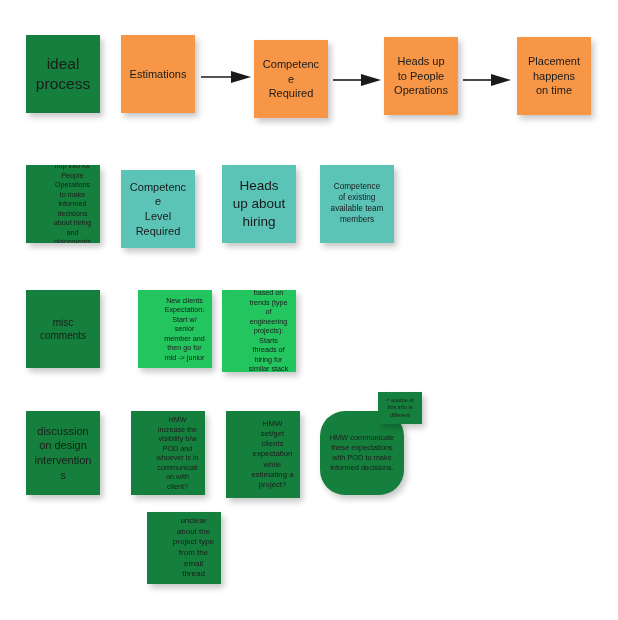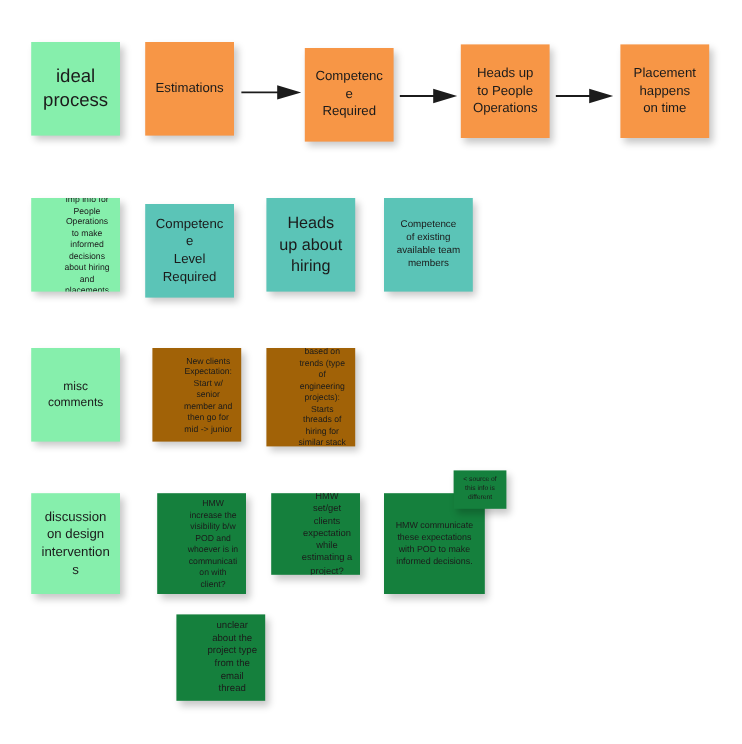--- a/index.html
+++ b/index.html
@@ -40,24 +40,24 @@
     white-space: pre-line;
   }
   
   .sz-lg { width: 74px; height: 78px; font-size: 15.5px; }
   .sz-md { width: 74px; height: 78px; font-size: 11px; }
   .sz-sm { width: 74px; height: 78px; font-size: 7.2px; padding-left: 25px; }
   .sz-wide { width: 84px; height: 84px; font-size: 7.4px; }
   .sz-tiny { width: 44px; height: 32px; font-size: 5.6px; }
 
   
-  .c-yellow { background: #86efac; }
+  .c-yellow { background: #15803d; }
   .c-orange { background: #f79646; }
   .c-teal   { background: #5bc4b7; }
-  .c-pink   { background: #a16207; }
+  .c-pink   { background: #22c55e; }
   .c-blue   { background: #15803d; }
 
   .arrow {
     position: absolute;
     height: 14px;
   }
   .arrow svg { display: block; }
 </style>
 </head>
 <body>
@@ -130,42 +130,42 @@
     <span class="txt">Competence
 of existing
 available team
 members</span>
   </div>
 
   <div class="note sz-lg c-yellow" style="left:26px; top:290px; font-size:10px;">
     <span class="txt">misc comments</span>
   </div>
 
-  <div class="note sz-sm c-pink" style="left:127px; top:290px;">
+  <div class="note sz-sm c-pink" style="left:138px; top:290px;">
     <span class="txt">New clients Expectation: Start w/ senior member and then go for mid -&gt; junior</span>
   </div>
 
   <div class="note sz-sm c-pink" style="left:222px; top:290px; height:82px;">
     <span class="txt">based on trends (type of engineering projects):
 Starts threads of hiring for similar stack</span>
   </div>
 
   <div class="note sz-lg c-yellow" style="left:26px; top:411px; font-size:11px; height:84px;">
     <span class="txt">discussion on design interventions</span>
   </div>
 
   <div class="note sz-sm c-blue" style="left:131px; top:411px; height:84px;">
     <span class="txt">HMW increase the visibility b/w POD and whoever is in communication with client?</span>
   </div>
 
-  <div class="note sz-sm c-blue" style="left:226px; top:411px; height:68px; font-size:7.8px;">
+  <div class="note sz-sm c-blue" style="left:226px; top:411px; height:87px; font-size:7.8px;">
     <span class="txt">HMW set/get clients expectation while estimating a project?</span>
   </div>
 
-  <div class="note sz-wide c-blue" style="left:320px; top:411px;">
+  <div class="note sz-wide c-blue" style="left:320px; top:411px;border-radius:25px;">
     <span class="txt">HMW communicate these expectations with POD to make informed decisions.</span>
   </div>
 
   <div class="note sz-tiny c-blue" style="left:378px; top:392px;">
     <span class="txt">&lt; source of this info is different</span>
   </div>
 
   <div class="note sz-sm c-blue" style="left:147px; top:512px; height:72px; font-size:8px;">
     <span class="txt">unclear about the project type from the email thread</span>
   </div>

